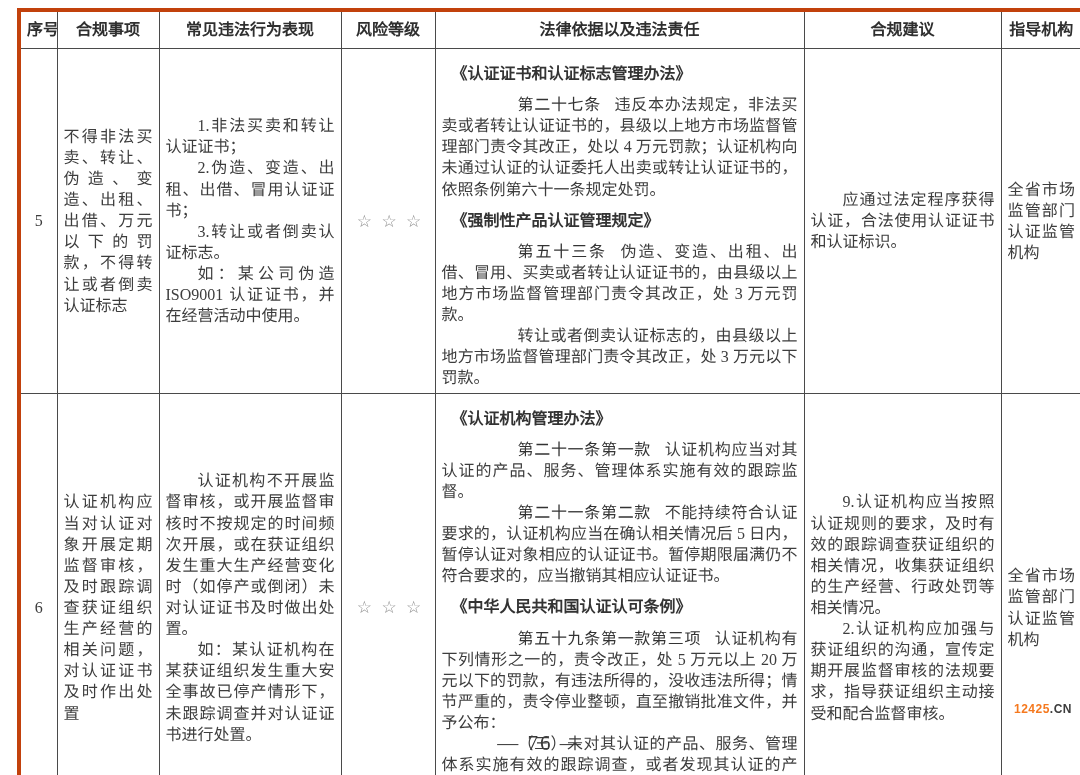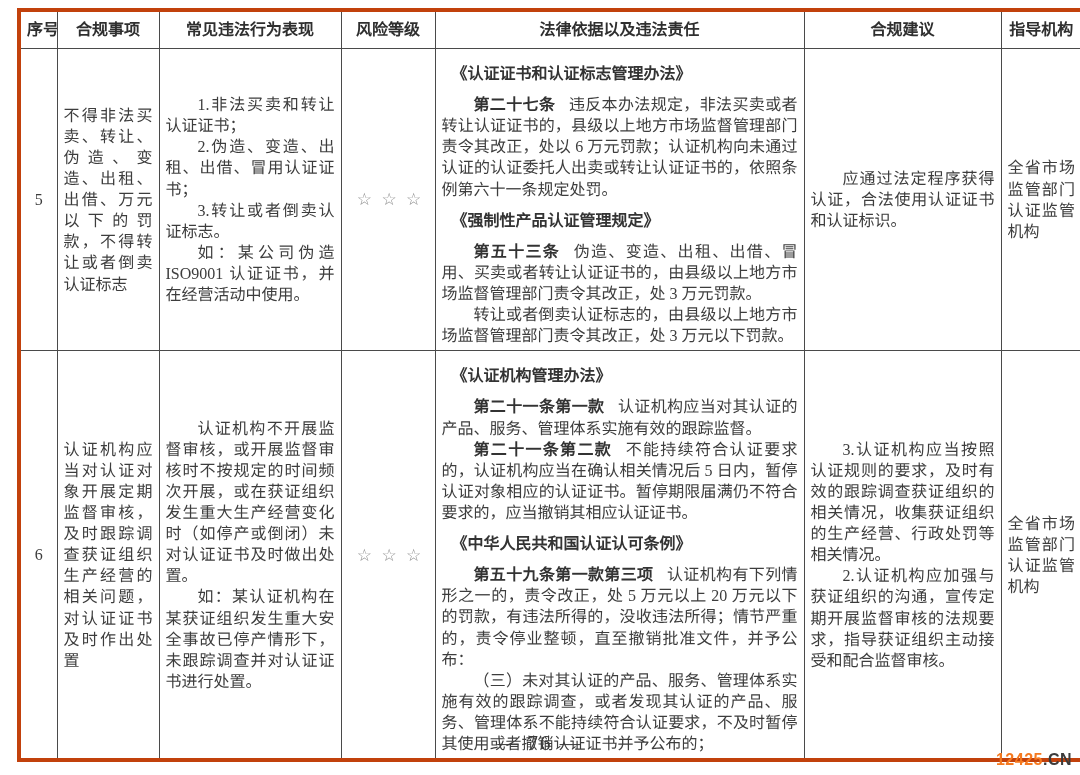--- a/index.html
+++ b/index.html
@@ -33,35 +33,35 @@
   .c-beh{padding:6px 8px;}
   .c-legal{padding:6px 5px;vertical-align:middle;}
   .c-adv{padding:6px 7px;font-family:Liberation Serif, serif;}
   .c-agency{padding:6px 5px;}
   p.para{
     margin:0;text-indent:2em;text-align:justify;text-justify:inter-ideograph;
   }
   p.law{
     margin:10px;text-indent:0;font-weight:bold;text-align:justify;color:#333;
   }
-  .lead{font-weight:bold;margin-right:0.85em;color:#333;}
+  .lead{font-weight:normal;margin-right:0.85em;color:#333;margin-left:44px;}
   .lead:empty{margin-right:0;}
   .c-risk{text-align:center;}
   .stars{
     color:#8f8f8f;font-size:17px;letter-spacing:0.55em;margin-left:0.55em;
     font-family:"DejaVu Sans",sans-serif;
   }
   .footer-pageno{
     position:absolute;left:0;top:731px;width:100%;
     text-align:center;font-size:21px;color:#3a3a3a;letter-spacing:2px;
   }
   .brand{
-    position:absolute;right:8px;top:751px;
+    position:absolute;right:8px;top:702px;
     font-family:"Liberation Sans","DejaVu Sans",sans-serif;
-    font-weight:bold;font-size:16px;letter-spacing:0.5px;
+    font-weight:bold;font-size:12px;letter-spacing:0.5px;
   }
 </style>
 </head>
 <body>
 
 <div class="page">
 
   <table class="doc">
     <colgroup>
       <col style="width:38px">
@@ -94,21 +94,21 @@
           <p class="para">1.非法买卖和转让认证证书；</p>
           <p class="para">2.伪造、变造、出租、出借、冒用认证证书；</p>
           <p class="para">3.转让或者倒卖认证标志。</p>
           <p class="para">如：某公司伪造 ISO9001 认证证书，并在经营活动中使用。</p>
         </td>
         <td class="c-risk">
           <span class="stars">☆☆☆</span>
         </td>
         <td class="c-legal">
           <p class="law">《认证证书和认证标志管理办法》</p>
-          <p class="para"><b class="lead">第二十七条</b><span>违反本办法规定，非法买卖或者转让认证证书的，县级以上地方市场监督管理部门责令其改正，处以 6 万元罚款；认证机构向未通过认证的认证委托人出卖或转让认证证书的，依照条例第六十一条规定处罚。</span></p>
+          <p class="para"><b class="lead">第二十七条</b><span>违反本办法规定，非法买卖或者转让认证证书的，县级以上地方市场监督管理部门责令其改正，处以 4 万元罚款；认证机构向未通过认证的认证委托人出卖或转让认证证书的，依照条例第六十一条规定处罚。</span></p>
           <p class="law">《强制性产品认证管理规定》</p>
           <p class="para"><b class="lead">第五十三条</b><span>伪造、变造、出租、出借、冒用、买卖或者转让认证证书的，由县级以上地方市场监督管理部门责令其改正，处 3 万元罚款。</span></p>
           <p class="para"><b class="lead"></b><span>转让或者倒卖认证标志的，由县级以上地方市场监督管理部门责令其改正，处 3 万元以下罚款。</span></p>
         </td>
         <td class="c-adv">
           <p class="para">应通过法定程序获得认证，合法使用认证证书和认证标识。</p>
         </td>
         <td class="c-agency">
           <div class="just">全省市场监管部门认证监管机构</div>
         </td>
@@ -128,21 +128,21 @@
         </td>
         <td class="c-legal">
           <p class="law">《认证机构管理办法》</p>
           <p class="para"><b class="lead">第二十一条第一款</b><span>认证机构应当对其认证的产品、服务、管理体系实施有效的跟踪监督。</span></p>
           <p class="para"><b class="lead">第二十一条第二款</b><span>不能持续符合认证要求的，认证机构应当在确认相关情况后 5 日内，暂停认证对象相应的认证证书。暂停期限届满仍不符合要求的，应当撤销其相应认证证书。</span></p>
           <p class="law">《中华人民共和国认证认可条例》</p>
           <p class="para"><b class="lead">第五十九条第一款第三项</b><span>认证机构有下列情形之一的，责令改正，处 5 万元以上 20 万元以下的罚款，有违法所得的，没收违法所得；情节严重的，责令停业整顿，直至撤销批准文件，并予公布：</span></p>
           <p class="para"><b class="lead"></b><span>（三）未对其认证的产品、服务、管理体系实施有效的跟踪调查，或者发现其认证的产品、服务、管理体系不能持续符合认证要求，不及时暂停其使用或者撤销认证证书并予公布的；</span></p>
         </td>
         <td class="c-adv">
-          <p class="para">3.认证机构应当按照认证规则的要求，及时有效的跟踪调查获证组织的相关情况，收集获证组织的生产经营、行政处罚等相关情况。</p>
+          <p class="para">9.认证机构应当按照认证规则的要求，及时有效的跟踪调查获证组织的相关情况，收集获证组织的生产经营、行政处罚等相关情况。</p>
           <p class="para">2.认证机构应加强与获证组织的沟通，宣传定期开展监督审核的法规要求，指导获证组织主动接受和配合监督审核。</p>
         </td>
         <td class="c-agency">
           <div class="just">全省市场监管部门认证监管机构</div>
         </td>
       </tr>
 
     </tbody>
   </table>
 

